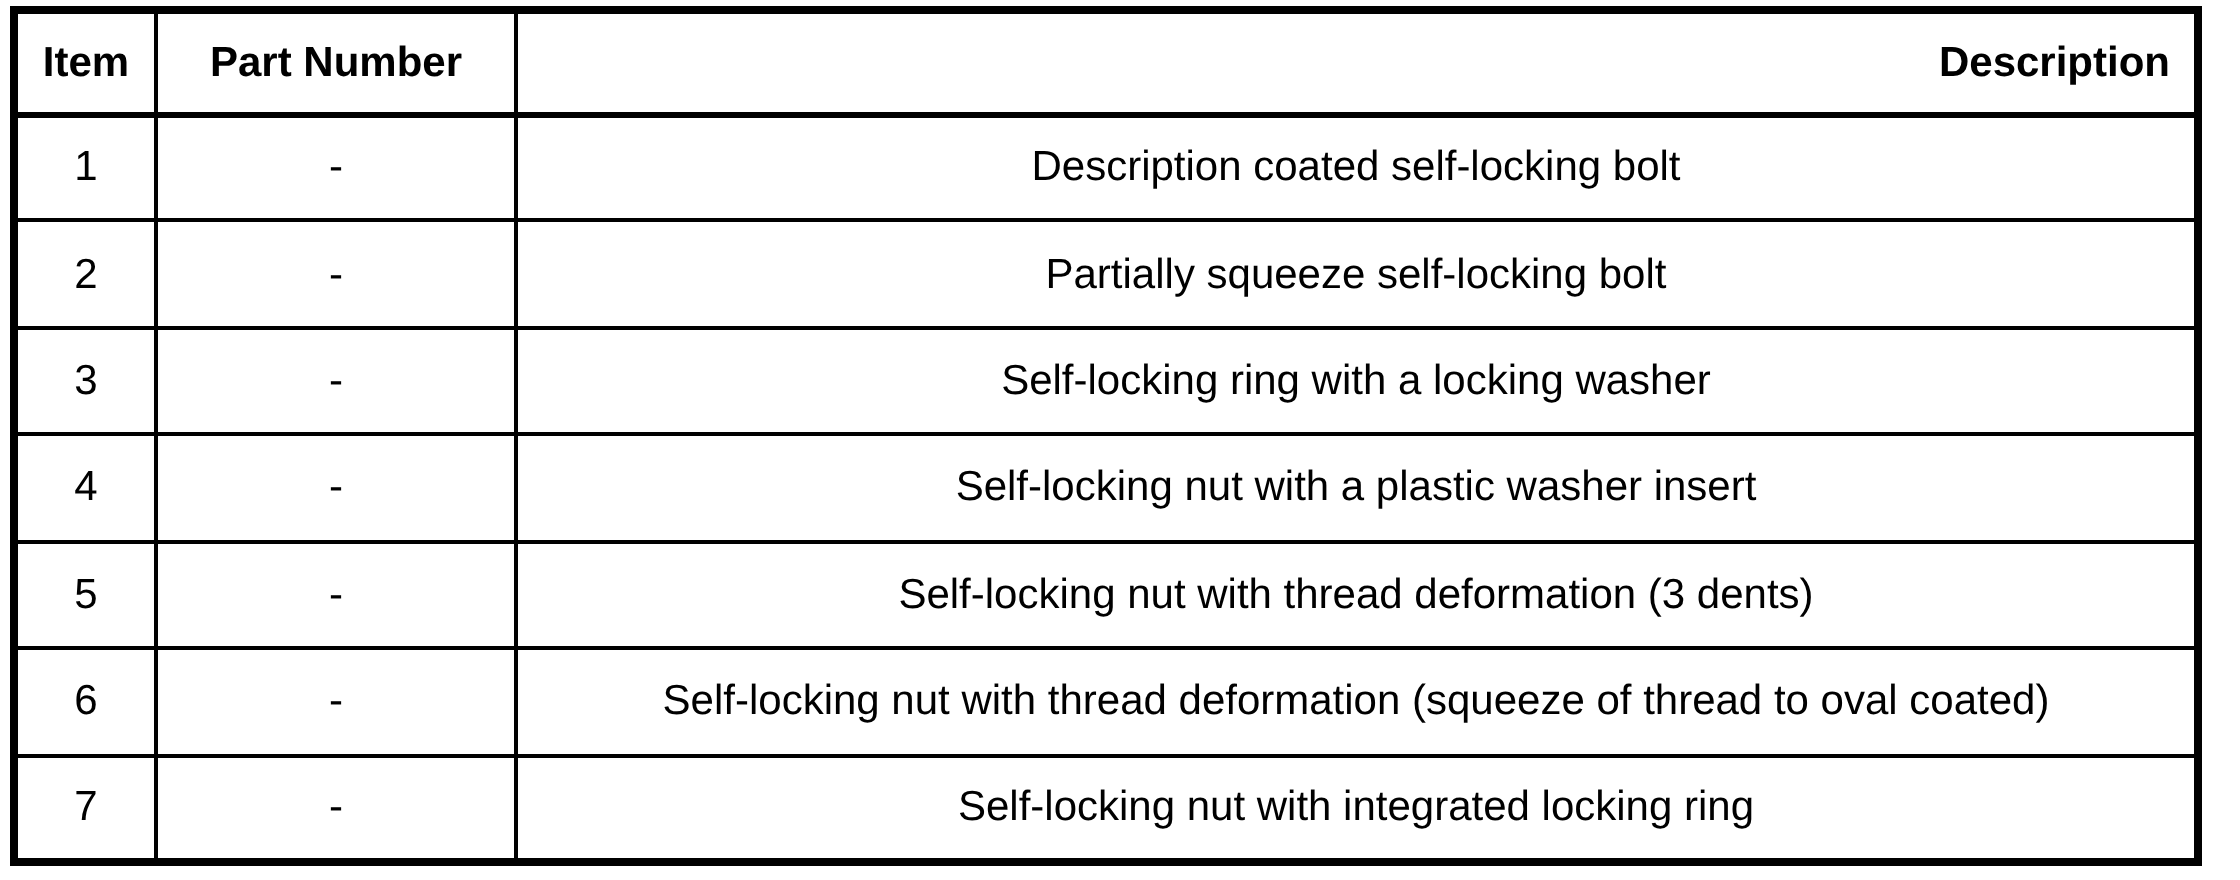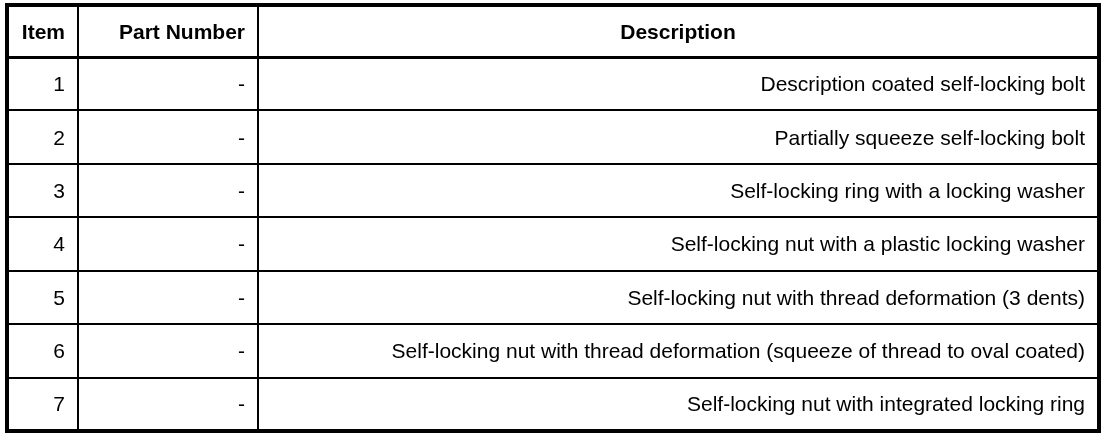--- a/index.html
+++ b/index.html
@@ -26,30 +26,30 @@
   }
   table.parts-table col.col-item { width: 71px; }
   table.parts-table col.col-part { width: 180px; }
   table.parts-table col.col-desc { width: auto; }
   th, td {
     border: 2px solid #000000;
     padding: 0 12px;
     font-size: 21px;
     line-height: 1.2;
     vertical-align: middle;
-    text-align: right;
+    text-align: center;
     white-space: nowrap;
     overflow: hidden;
   }
   thead tr { height: 52px; }
   thead th {
     font-weight: bold;
     border-bottom: 3px solid #000000;
   }
-  thead th.desc-header { text-align: center; }
+  thead th.desc-header { text-align: right; }
   tbody tr { height: 47px; }
 </style>
 </head>
 <body>
 
 <table class="parts-table">
   <colgroup>
     <col class="col-item">
     <col class="col-part">
     <col class="col-desc">
@@ -73,21 +73,21 @@
       <td>Partially squeeze self-locking bolt</td>
     </tr>
     <tr>
       <td>3</td>
       <td>-</td>
       <td>Self-locking ring with a locking washer</td>
     </tr>
     <tr>
       <td>4</td>
       <td>-</td>
-      <td>Self-locking nut with a plastic locking washer</td>
+      <td>Self-locking nut with a plastic washer insert</td>
     </tr>
     <tr>
       <td>5</td>
       <td>-</td>
       <td>Self-locking nut with thread deformation (3 dents)</td>
     </tr>
     <tr>
       <td>6</td>
       <td>-</td>
       <td>Self-locking nut with thread deformation (squeeze of thread to oval coated)</td>

